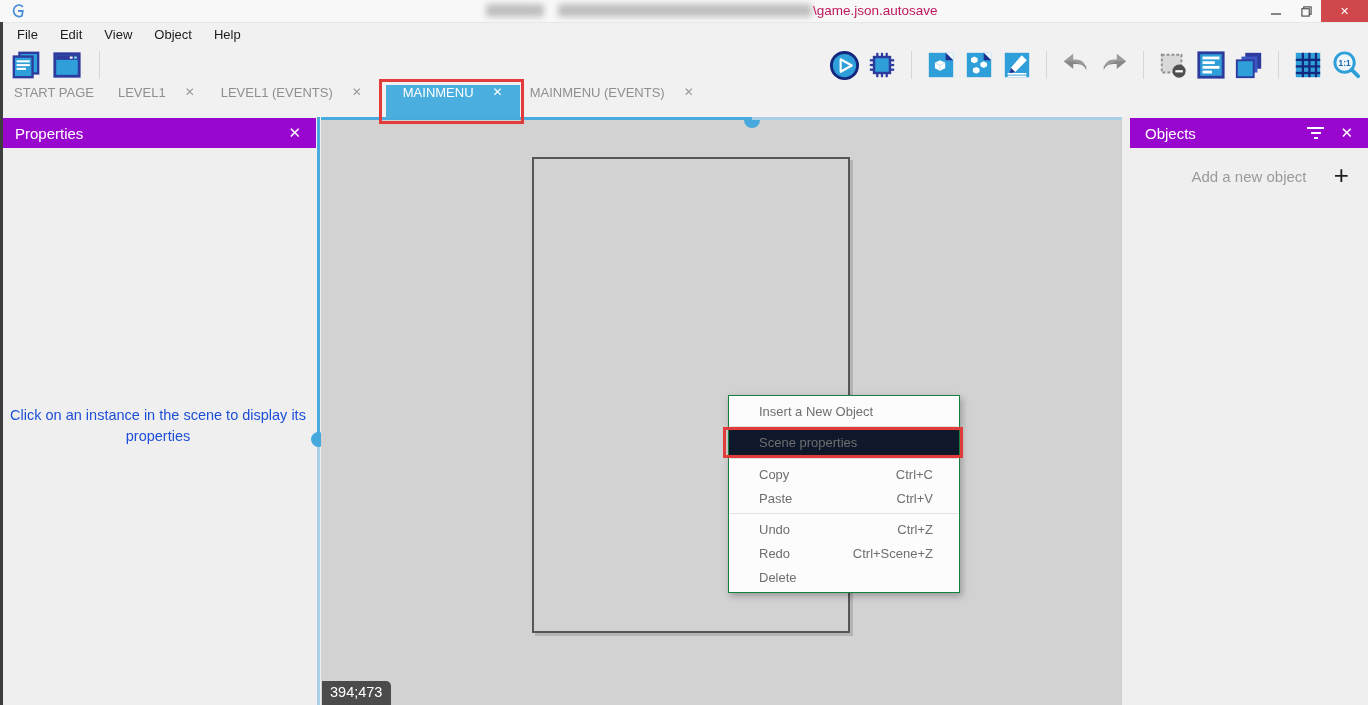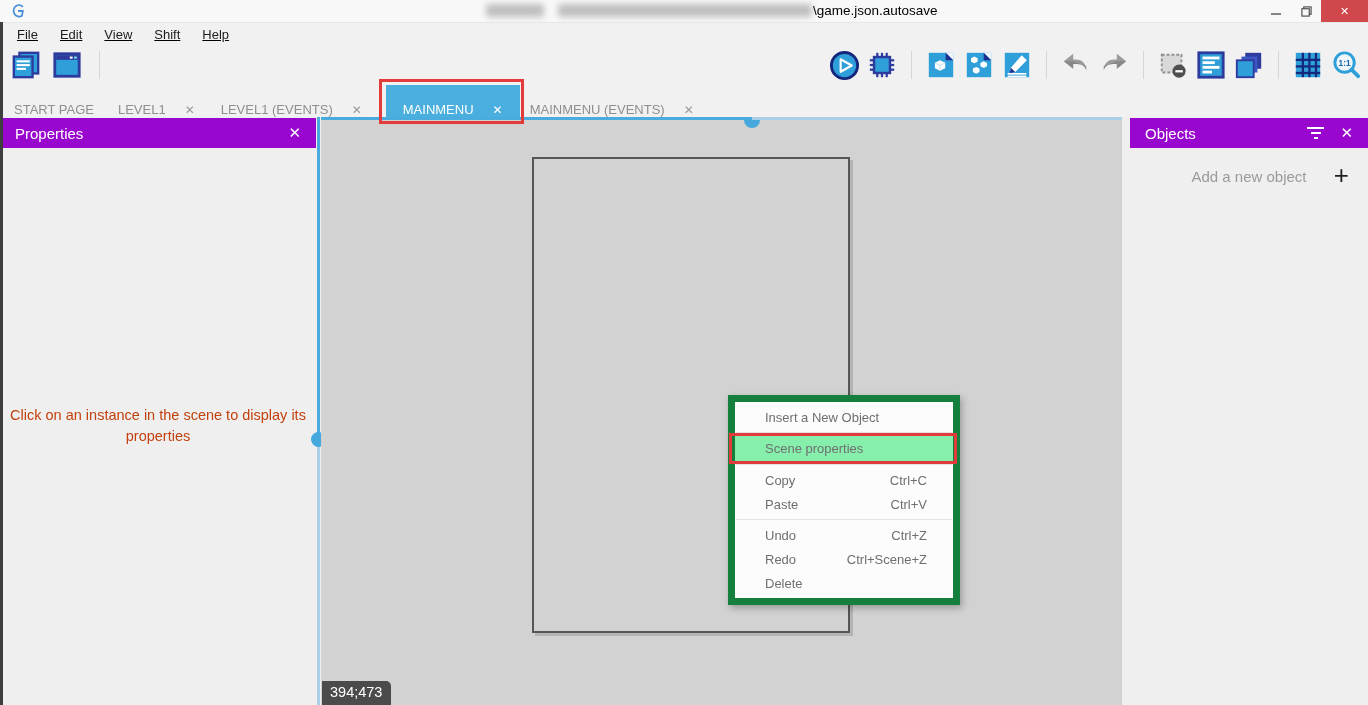--- a/index.html
+++ b/index.html
@@ -7,42 +7,42 @@
               font-family:"Liberation Sans", sans-serif; }
 
   
   .titlebar { position:absolute; left:0; top:0; width:1368px; height:22px;
               background:#f8f8f8; }
   .logo { position:absolute; left:10px; top:3px; }
   .blurblock { position:absolute; top:4px; height:13px; background:#bfbfbf;
                filter:blur(3px); border-radius:3px; }
   .blur1 { left:486px; width:58px; }
   .blur2 { left:558px; width:254px; }
-  .title-text { position:absolute; left:813px; top:3px; font-size:13.5px; color:#000000; }
+  .title-text { position:absolute; left:813px; top:3px; font-size:13.5px; color:#be185d; }
   .win-controls { position:absolute; right:0; top:0; height:22px; display:flex; }
   .win-btn { width:30px; height:22px; display:flex; align-items:center; justify-content:center; }
   .win-close { width:47px; background:#d0484b; color:#fff; font-size:11px; }
 
   
   .menubar { position:absolute; left:0; top:22px; width:1368px; height:23px;
              background:#f1f1f1; border-top:1px solid #e7e7e7;
-             display:flex; align-items:center; padding-left:6px;text-decoration:underline; }
+             display:flex; align-items:center; padding-left:6px; }
   .menubar span { padding:0 11px; font-size:13px; color:#1b1b1b; }
 
   
   .toolbar { position:absolute; left:0; top:45px; width:1368px; height:40px; background:#f1f1f1; }
   .tb-left { position:absolute; left:10px; top:4px; display:flex; align-items:center; gap:9px; }
   .tb-right { position:absolute; right:6px; top:4px; display:flex; align-items:center; gap:6px; }
   .tb-btn { width:32px; height:32px; display:flex; align-items:center; justify-content:center; }
   .tb-div { width:1px; height:28px; background:#d6d6d6; margin:0 7px; }
 
   
   .tabbar { position:absolute; left:0; top:85px; width:1368px; height:32px;
             background:#f1f1f1; display:flex; align-items:stretch; }
-  .tab { display:flex; align-items:flex-end; font-size:13px; color:#8f8f8f; position:relative; }
+  .tab { display:flex; align-items:flex-start; font-size:13px; color:#8f8f8f; position:relative; }
   .tab .tab-x { margin-left:19px; font-size:12px; color:#9a9a9a; }
   .t0 { margin-left:14px; }
   .t1 { margin-left:24px; }
   .t2 { margin-left:26px; }
   .t3 { margin-left:24px; }
   .t4 { margin-left:10px; }
   .tab.active { background:#4aaede; color:#fff; padding:0 17px; }
   .tab.active .tab-x { color:#fff; }
   .annotation { position:absolute; border:3px solid #e23b3b; pointer-events:none; z-index:60; }
   .tab-annotation { left:-7px; right:-4px; top:-6px; bottom:-7px; }
@@ -51,45 +51,45 @@
   .main { position:absolute; left:0; top:117px; width:1368px; height:588px; background:#efefef; }
   .left-edge { position:absolute; left:0; top:22px; width:3px; height:683px; background:#3e3e3e; z-index:70; }
 
   .panel-header { height:30px; margin-top:1px; background:#9907ce; color:#fff;
                   display:flex; align-items:center; padding:12px 15px; font-size:15px; }
   .panel-header .spacer { flex:1; }
   .panel-x { font-size:15px; color:#fff; }
 
   .props-panel { position:absolute; left:0; top:0; width:316px; height:588px; background:#efefef; }
   .empty-msg { position:absolute; left:10px; top:288px; width:296px; text-align:center;
-               font-size:14.5px; line-height:1.45; color:#c2410c; }
+               font-size:14.5px; line-height:1.45; color:#1d4ed8; }
 
   .v-divider { position:absolute; left:316px; top:0; width:5px; height:588px; }
   .vd-top { position:absolute; left:1px; top:0; width:3px; height:323px; background:#4aabdf; }
   .vd-bottom { position:absolute; left:1px; top:323px; width:3px; height:265px; background:#abcfe7; }
   .vd-handle { position:absolute; left:-5px; top:315px; width:15px; height:15px;
                border-radius:50%; background:#45a9de; }
 
   .canvas { position:absolute; left:321px; top:0; width:801px; height:588px; background:#d2d2d2; }
   .ct-left { position:absolute; left:0; top:0; width:431px; height:3px; background:#4aabdf; }
   .ct-right { position:absolute; left:431px; top:0; width:370px; height:3px; background:#abcfe7; }
   .ct-handle { position:absolute; left:423px; top:3px; width:16px; height:8px;
                border-radius:0 0 8px 8px; background:#45a9de; }
   .scene-rect { position:absolute; left:211px; top:40px; width:318px; height:476px;
                 border:2px solid #565656; box-shadow:3px 3px 0 rgba(0,0,0,0.14); }
   .coords { position:absolute; left:1px; bottom:0; background:#4b4b4b; color:#fff;
             font-size:14.5px; padding:3px 9px 5px 8px; border-radius:0 5px 0 0; }
 
   
   .ctx-menu { position:absolute; left:407px; top:278px; width:232px; background:#fcfcfc;
-              border:7px solid #15803d; box-shadow:2px 3px 7px rgba(0,0,0,0.28);
+              border:1px solid #15803d; box-shadow:2px 3px 7px rgba(0,0,0,0.28);
               padding:3px 0; z-index:40; }
   .cm-item { height:24px; display:flex; align-items:center; justify-content:space-between;
              padding:0 26px 0 30px; font-size:13px; color:#6f6f6f; position:relative; }
-  .cm-item.hl { background:#86efac; height:25px; }
+  .cm-item.hl { background:#0f172a; height:25px; }
   .cm-sep { height:1px; background:#e3e3e3; margin:3px 1px; }
   .menu-annotation { left:-6px; right:-4px; top:-3px; bottom:-3px; }
 
   
   .objects-panel { position:absolute; left:1130px; top:0; width:238px; height:588px; background:#efefef; }
   .add-row { position:relative; margin-top:10px; height:36px; display:flex;
              align-items:center; justify-content:center; }
   .add-label { font-size:15px; color:#9a9a9a; }
   .add-plus { position:absolute; right:19px; top:2px; font-size:26px; font-weight:400; color:#1f1f1f; }
   .filter-icon { display:inline-block; margin-right:16px; }
@@ -128,21 +128,21 @@
     <div class="win-btn win-close">
       <span>✕</span>
     </div>
   </div>
 </div>
 
 <div class="menubar">
   <span>File</span>
   <span>Edit</span>
   <span>View</span>
-  <span>Shift</span>
+  <span>Object</span>
   <span>Help</span>
 </div>
 
 <div class="toolbar">
   <div class="tb-left">
     <div class="tb-btn">
       <svg width="30" height="30" viewBox="0 0 32 32">
         <rect x="9" y="3" width="20" height="22" fill="#2f9fd9" stroke="#2d3a9e" stroke-width="2.5"></rect>
         <rect x="3" y="7" width="20" height="22" fill="#2f9fd9" stroke="#2d3a9e" stroke-width="2.5"></rect>
         <rect x="6" y="11" width="14" height="2.2" fill="#fff"></rect>

